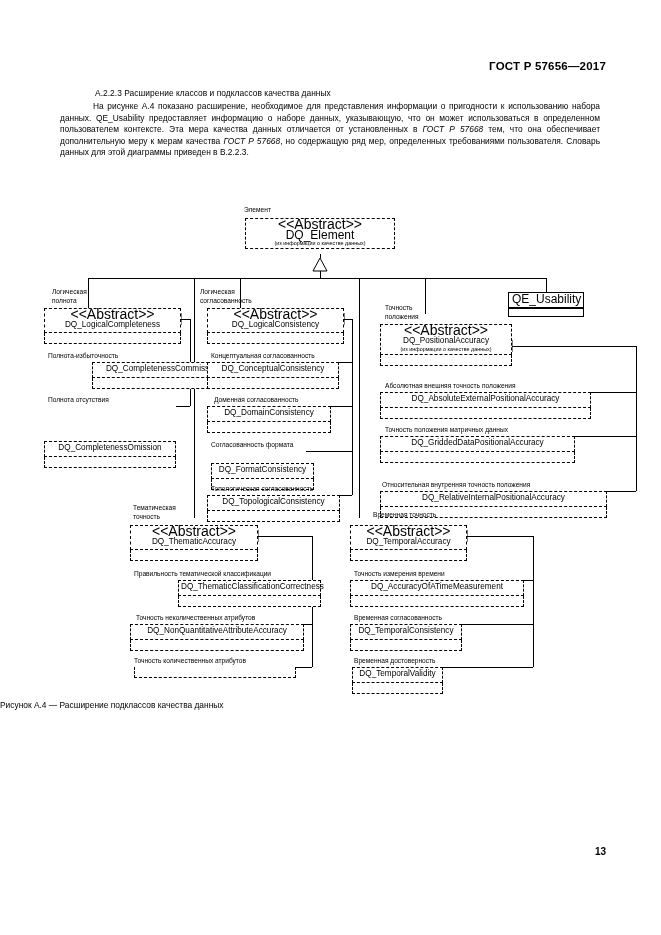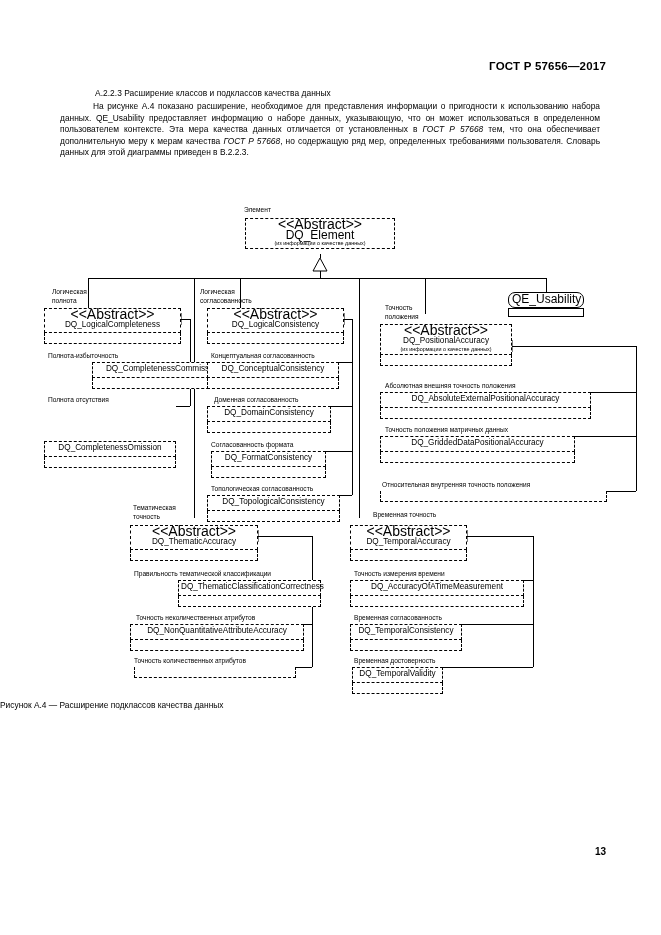--- a/index.html
+++ b/index.html
@@ -149,21 +149,21 @@
     <div class="rlabel" style="left:244px;top:10px;">Элемент</div>
     <div class="cls" style="left:245px;top:22px;width:150px;">
       <div class="nameBox">
         <div class="stereo">&lt;&lt;Abstract&gt;&gt;</div>
         <div class="cname">DQ_Element</div>
         <div class="cnote">(из информации о качестве данных)</div>
       </div>
     </div>
 
     <div class="cls solid" style="left:508px;top:96px;width:76px;">
-      <div class="nameBox" style="padding:1px 3px 2px 3px;border-radius:7px;">
+      <div class="nameBox" style="padding:1px 3px 2px 3px;">
         <div class="cname">QE_Usability</div>
       </div>
       <div class="attrBox" style="height:9px;"></div>
     </div>
 
     <div class="rlabel" style="left:52px;top:92px;">Логическая</div>
     <div class="rlabel" style="left:52px;top:101px;">полнота</div>
 
     <div class="cls" style="left:44px;top:112px;width:137px;">
       <div class="nameBox">
@@ -210,21 +210,21 @@
 
     <div class="rlabel" style="left:214px;top:200px;">Доменная согласованность</div>
     <div class="cls" style="left:207px;top:210px;width:124px;">
       <div class="nameBox">
         <div class="cname sm">DQ_DomainConsistency</div>
       </div>
       <div class="attrBox"></div>
     </div>
 
     <div class="rlabel" style="left:211px;top:245px;">Согласованность формата</div>
-    <div class="cls" style="left:211px;top:255px;width:115px;">
+    <div class="cls" style="left:211px;top:267px;width:103px;">
       <div class="nameBox">
         <div class="cname sm">DQ_FormatConsistency</div>
       </div>
       <div class="attrBox"></div>
     </div>
 
     <div class="rlabel" style="left:211px;top:289px;">Топологическая согласованность</div>
     <div class="cls" style="left:207px;top:299px;width:133px;">
       <div class="nameBox">
         <div class="cname sm">DQ_TopologicalConsistency</div>
@@ -255,20 +255,23 @@
     <div class="rlabel" style="left:385px;top:230px;">Точность положения матричных данных</div>
     <div class="cls" style="left:380px;top:240px;width:195px;">
       <div class="nameBox">
         <div class="cname sm">DQ_GriddedDataPositionalAccuracy</div>
       </div>
       <div class="attrBox"></div>
     </div>
 
     <div class="rlabel" style="left:382px;top:285px;">Относительная внутренняя точность положения</div>
     <div class="cls" style="left:380px;top:295px;width:227px;">
+      <div class="nameBox">
+        <div class="cname sm">DQ_RelativeInternalPositionalAccuracy</div>
+      </div>
       <div class="attrBox"></div>
     </div>
 
     <div class="rlabel" style="left:133px;top:308px;">Тематическая</div>
     <div class="rlabel" style="left:133px;top:317px;">точность</div>
 
     <div class="cls" style="left:130px;top:329px;width:128px;">
       <div class="nameBox">
         <div class="stereo">&lt;&lt;Abstract&gt;&gt;</div>
         <div class="cname sm">DQ_ThematicAccuracy</div>

